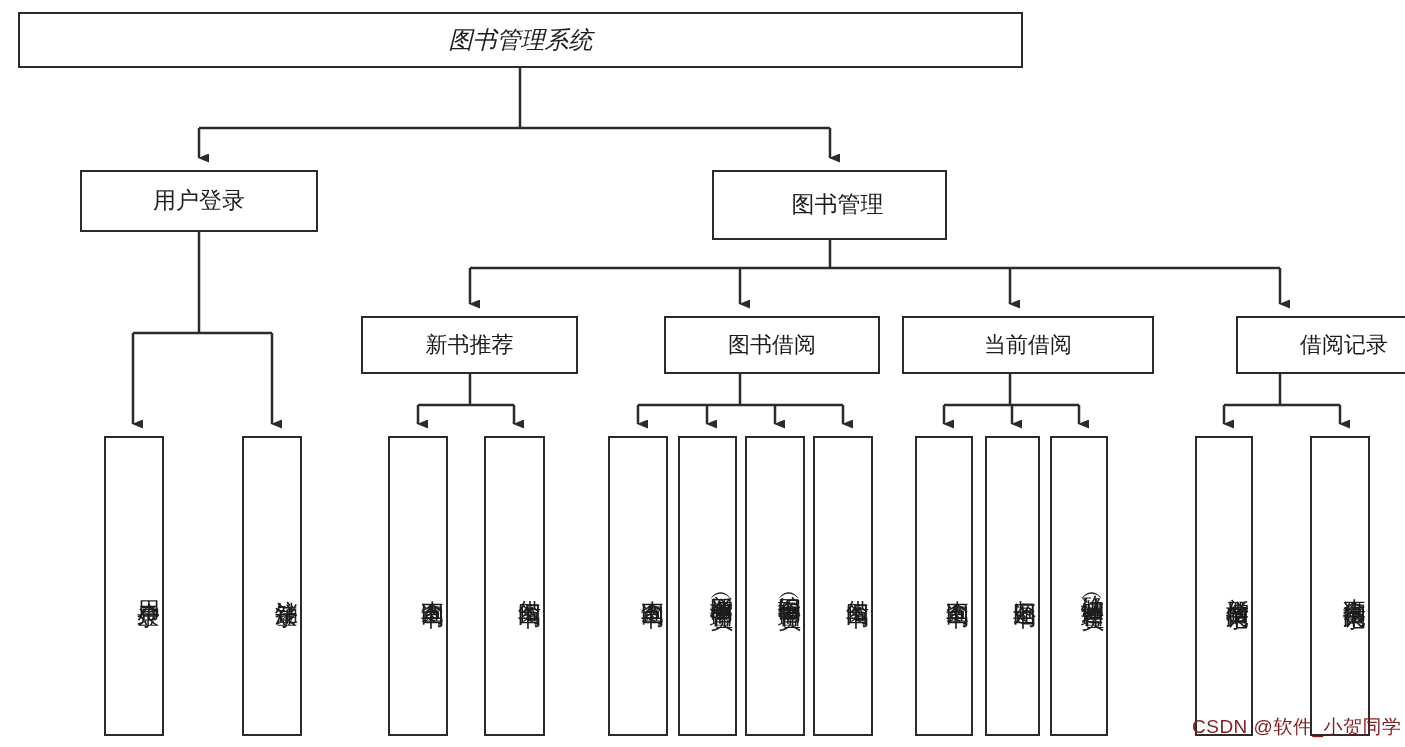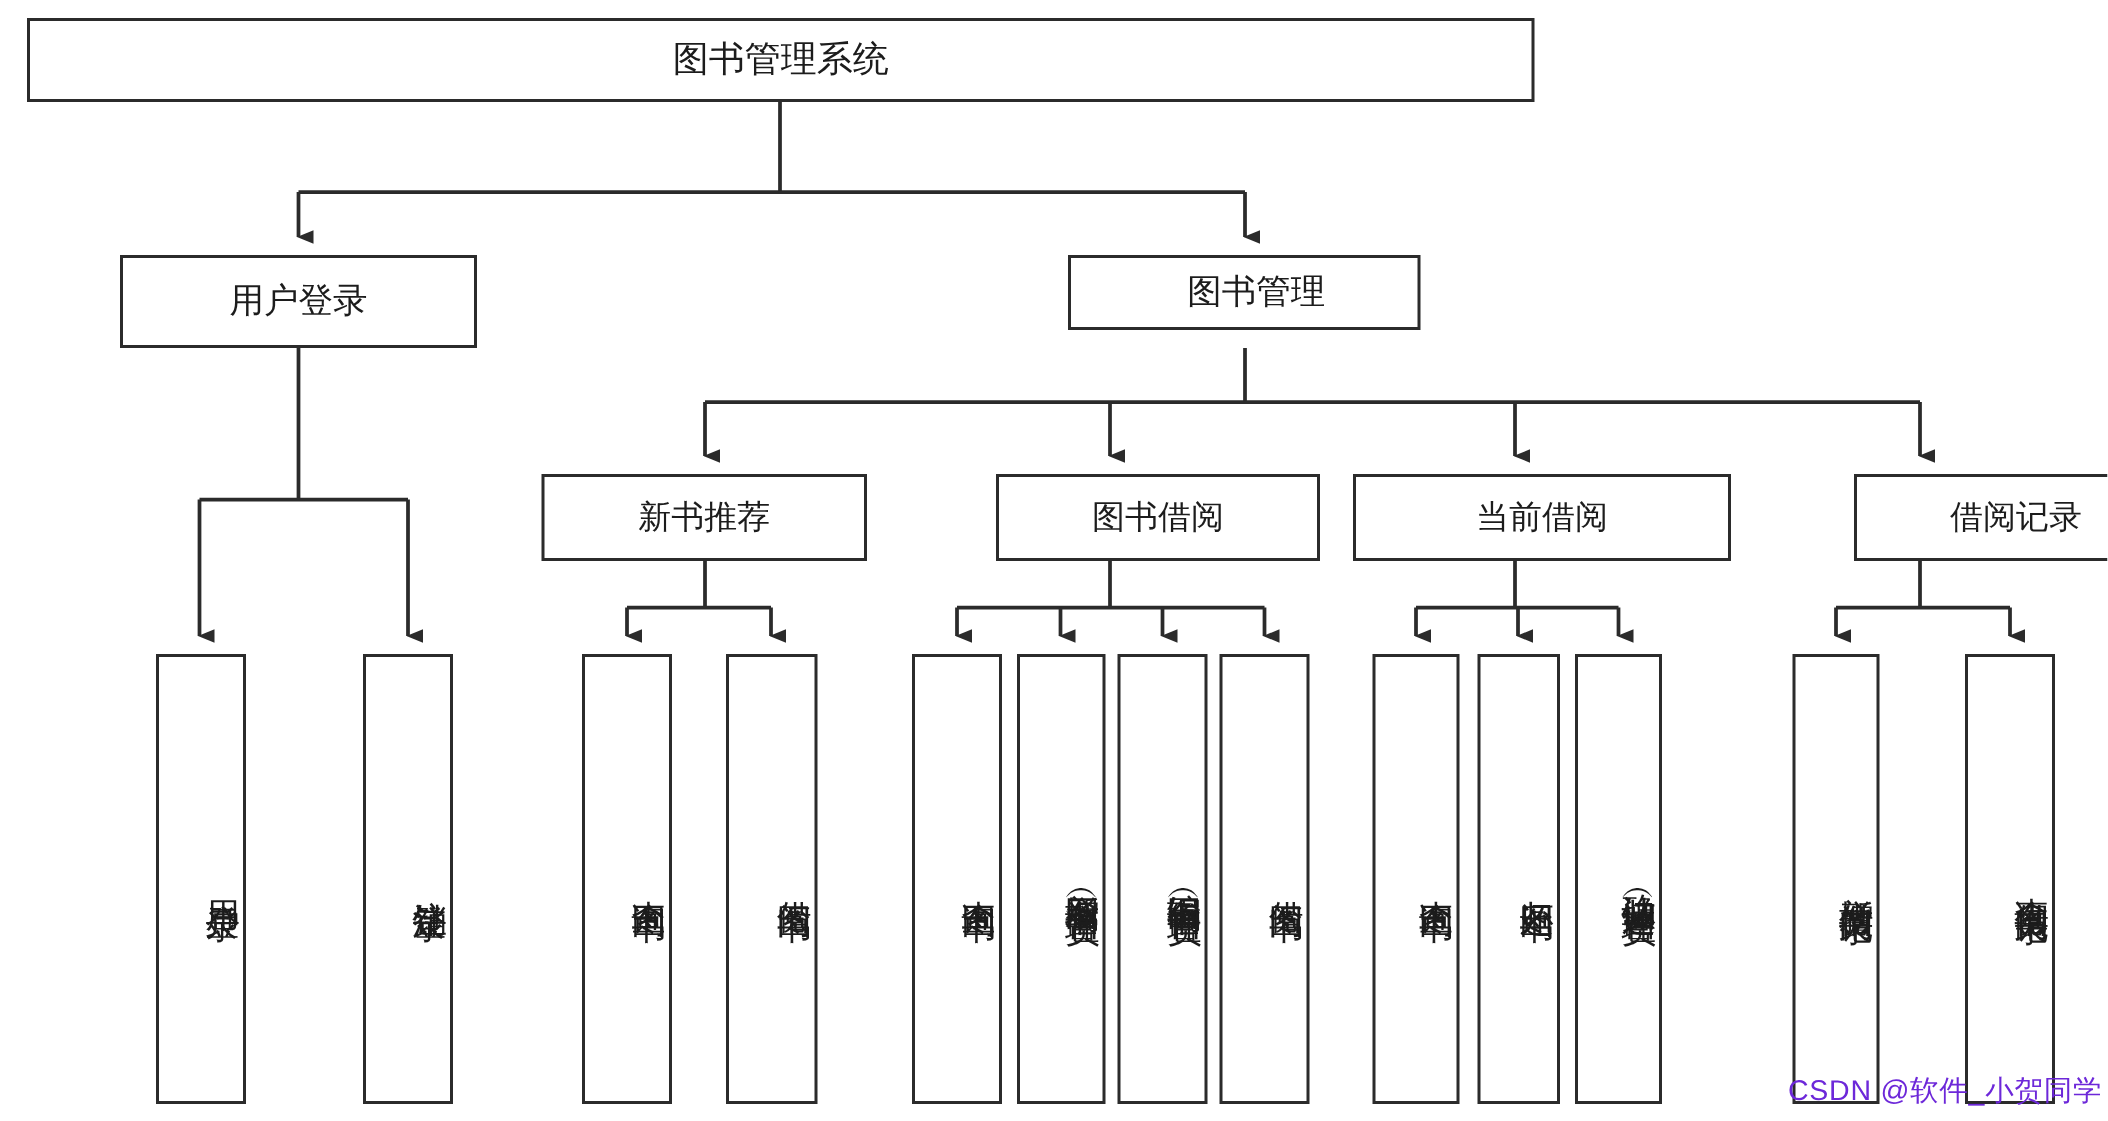--- a/index.html
+++ b/index.html
@@ -56,21 +56,21 @@
     align-items: flex-start;
     justify-content: center;
   }
   .node.leaf .vtext {
     display: block;
     white-space: nowrap;
   }
   .watermark {
     position: absolute;
     font-size: 19px;
-    color: #6d28d9;
+    color: #7f1d1d;
     letter-spacing: 0.5px;
     white-space: nowrap;
   }
 </style>
 </head>
 <body>
 
 <div id="canvas">
 
   <svg class="wires" viewBox="0 0 1405 747">
@@ -116,24 +116,24 @@
       <path d="M1012,405 L1012,424" marker-end="url(#arrow)"></path>
       <path d="M1079,405 L1079,424" marker-end="url(#arrow)"></path>
 
       <path d="M1280,374 L1280,405"></path>
       <path d="M1224,405 L1340,405"></path>
       <path d="M1224,405 L1224,424" marker-end="url(#arrow)"></path>
       <path d="M1340,405 L1340,424" marker-end="url(#arrow)"></path>
     </g>
   </svg>
 
-  <div class="node root" style="left:18px;top:12px;width:1005px;height:56px;">图书管理系统</div>
+  <div class="node root" style="left:18px;top:12px;width:1005px;height:56px;font-style:italic;">图书管理系统</div>
 
   <div class="node lvl1" style="left:80px;top:170px;width:238px;height:62px;">用户登录</div>
-  <div class="node lvl1" style="left:712px;top:170px;width:235px;height:50px;padding-left:16px;">图书管理</div>
+  <div class="node lvl1" style="left:712px;top:170px;width:235px;height:70px;padding-left:16px;">图书管理</div>
 
   <div class="node lvl2" style="left:361px;top:316px;width:217px;height:58px;text-align:center;">新书推荐</div>
   <div class="node lvl2" style="left:632px;top:316px;width:216px;height:58px;margin-left:32px;">图书借阅</div>
   <div class="node lvl2" style="left:902px;top:316px;width:252px;height:58px;">当前借阅</div>
   <div class="node lvl2" style="left:1236px;top:316px;width:216px;height:58px;">借阅记录</div>
 
   <div class="node leaf" style="left:104px;top:436px;width:60px;height:300px;">
     <span class="vtext">用户登录</span>
   </div>
   <div class="node leaf" style="left:242px;top:436px;width:60px;height:300px;">

